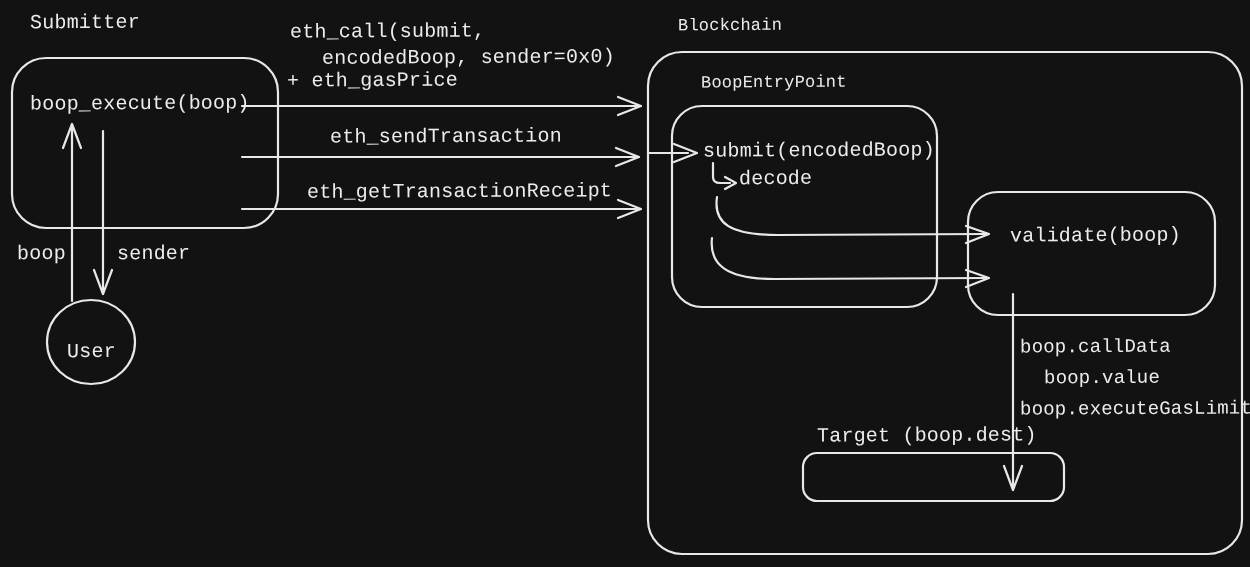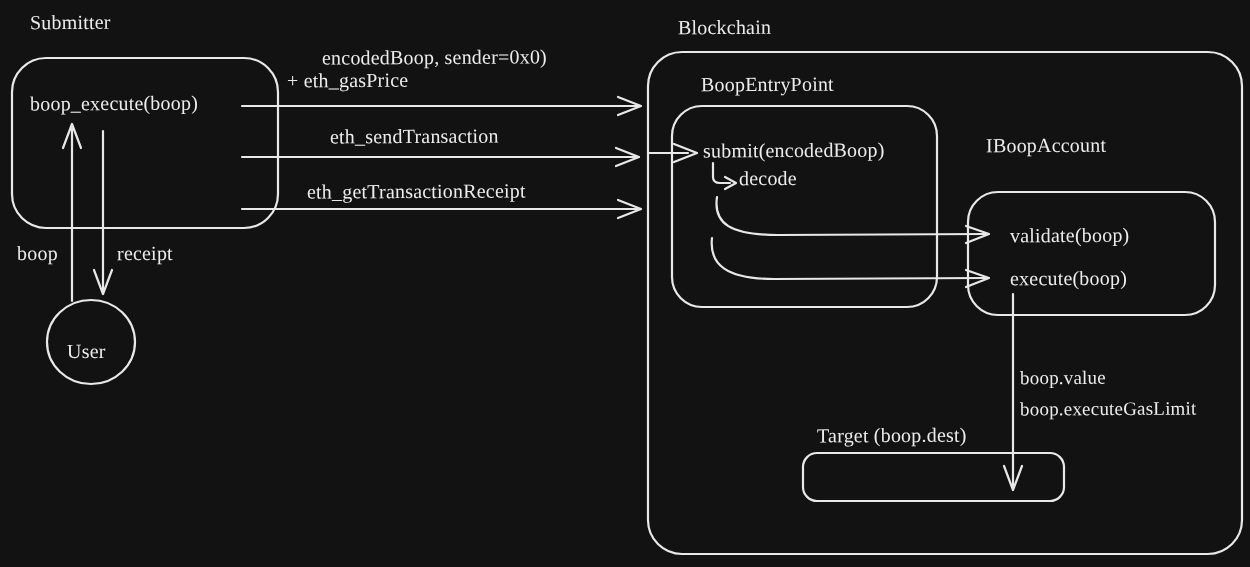--- a/index.html
+++ b/index.html
@@ -6,21 +6,21 @@
     margin: 0;
     padding: 0;
     background: #121212;
   }
   .canvas {
     position: relative;
     width: 1250px;
     height: 567px;
     background: #121212;
     overflow: hidden;
-    font-family: Liberation Serif, serif;
+    font-family: Liberation Mono, monospace;
     color: #ececec;
   }
   svg.layer {
     position: absolute;
     left: 0;
     top: 0;
     width: 1250px;
     height: 567px;
   }
   .stroke {
@@ -32,21 +32,21 @@
   }
   .lbl {
     position: absolute;
     white-space: nowrap;
     font-size: 20px;
     letter-spacing: 0.2px;
     color: #ececec;
     transform: rotate(-0.3deg);
   }
   .title {
-    font-size: 20px;
+    font-size: 17px;
   }
   .small {
     font-size: 19px;
   }
 </style>
 </head>
 <body>
 
 <div class="canvas">
 
@@ -90,32 +90,32 @@
   </svg>
 
   <div class="lbl" style="left:30px; top:11px;">Submitter</div>
   <div class="lbl" style="left:30px; top:92px;">boop_execute(boop)</div>
 
   <div class="lbl title" style="left:678px; top:16px;">Blockchain</div>
   <div class="lbl title" style="left:701px; top:73px;text-align:right;">BoopEntryPoint</div>
   <div class="lbl" style="left:703px; top:139px;">submit(encodedBoop)</div>
   <div class="lbl" style="left:739px; top:167px;">decode</div>
 
-  <div class="lbl" style="left:986px; top:134px;">IBoopAccount</div>
   <div class="lbl" style="left:1010px; top:224px;">validate(boop)</div>
-  <div class="lbl" style="left:1010px; top:267px;">execute(boop)</div>
 
   <div class="lbl" style="left:817px; top:424px;">Target (boop.dest)</div>
   <div class="lbl" style="left:67px; top:330px;margin-top:10px;">User</div>
 
+  <div class="lbl" style="left:290px; top:20px;">eth_call(submit,</div>
   <div class="lbl" style="left:322px; top:46px;">encodedBoop, sender=0x0)</div>
   <div class="lbl" style="left:287px; top:69px;">+ eth_gasPrice</div>
 
   <div class="lbl" style="left:330px; top:125px;">eth_sendTransaction</div>
   <div class="lbl" style="left:307px; top:180px;">eth_getTransactionReceipt</div>
 
   <div class="lbl" style="left:17px; top:242px;">boop</div>
-  <div class="lbl" style="left:117px; top:242px;">receipt</div>
+  <div class="lbl" style="left:117px; top:242px;">sender</div>
 
-  <div class="lbl small" style="left:1020px; top:367px;">boop.value</div>
+  <div class="lbl small" style="left:1020px; top:336px;">boop.callData</div>
+  <div class="lbl small" style="left:1044px; top:367px;">boop.value</div>
   <div class="lbl small" style="left:1020px; top:398px;">boop.executeGasLimit</div>
 
 </div>
 
 </body></html>

